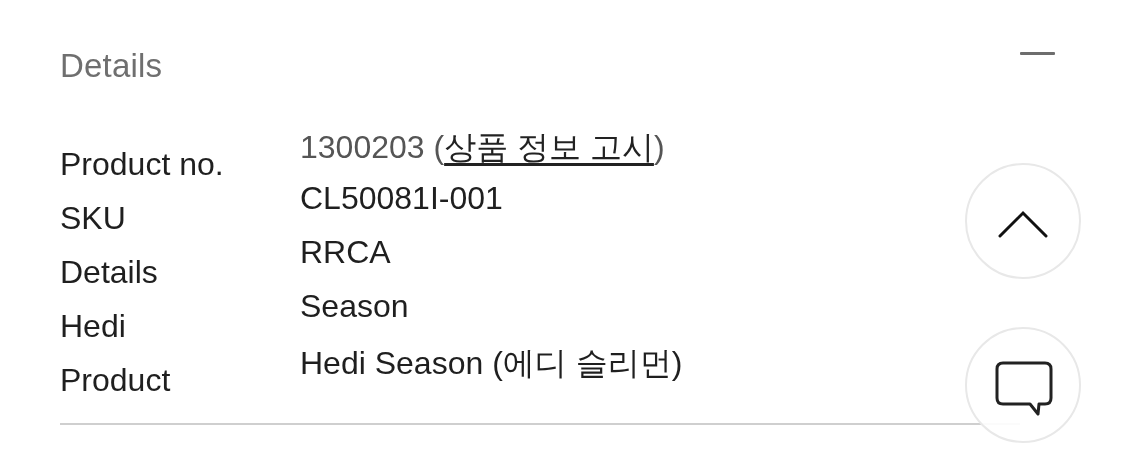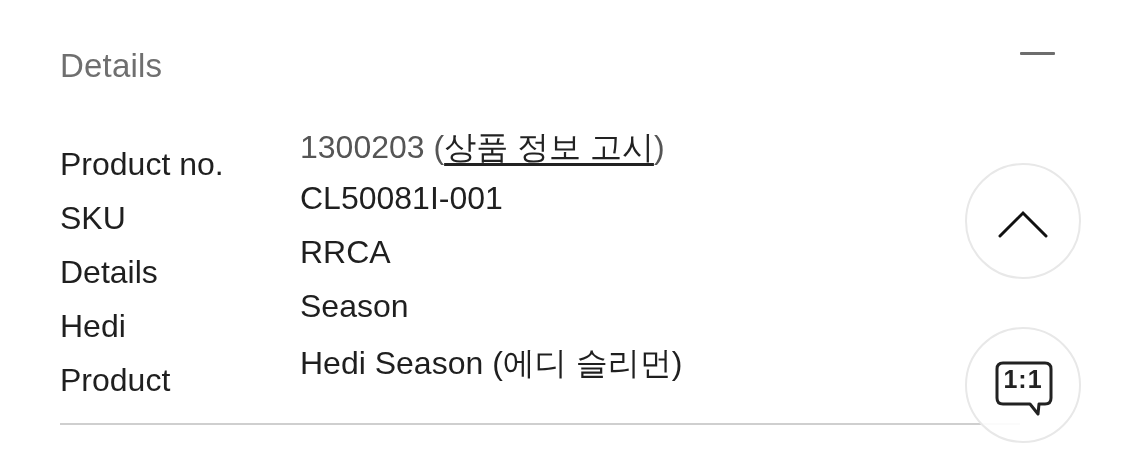--- a/index.html
+++ b/index.html
@@ -64,14 +64,13 @@
 <div class="circle-btn top-btn">
   <svg width="112" height="112" viewBox="0 0 112 112">
     <polyline points="33,71 56,48 79,71" fill="none" stroke="#111" stroke-width="3" stroke-linecap="round" stroke-linejoin="miter"></polyline>
   </svg>
 </div>
 
 <div class="circle-btn chat-btn">
   <svg width="112" height="112" viewBox="0 0 112 112">
     <path d="M30,40 q0,-6 6,-6 h42 q6,0 6,6 v29 q0,6 -6,6 h-6 l-1,10 l-8,-10 h-27 q-6,0 -6,-6 z" fill="#fff" stroke="#222" stroke-width="3" stroke-linejoin="round"></path>
   </svg>
-  <span style="position:absolute;left:0;top:36px;width:112px;text-align:center;font-size:25px;font-weight:bold;color:#222;letter-spacing:1px;">1:1</span>
 </div>
 
 </body></html>

